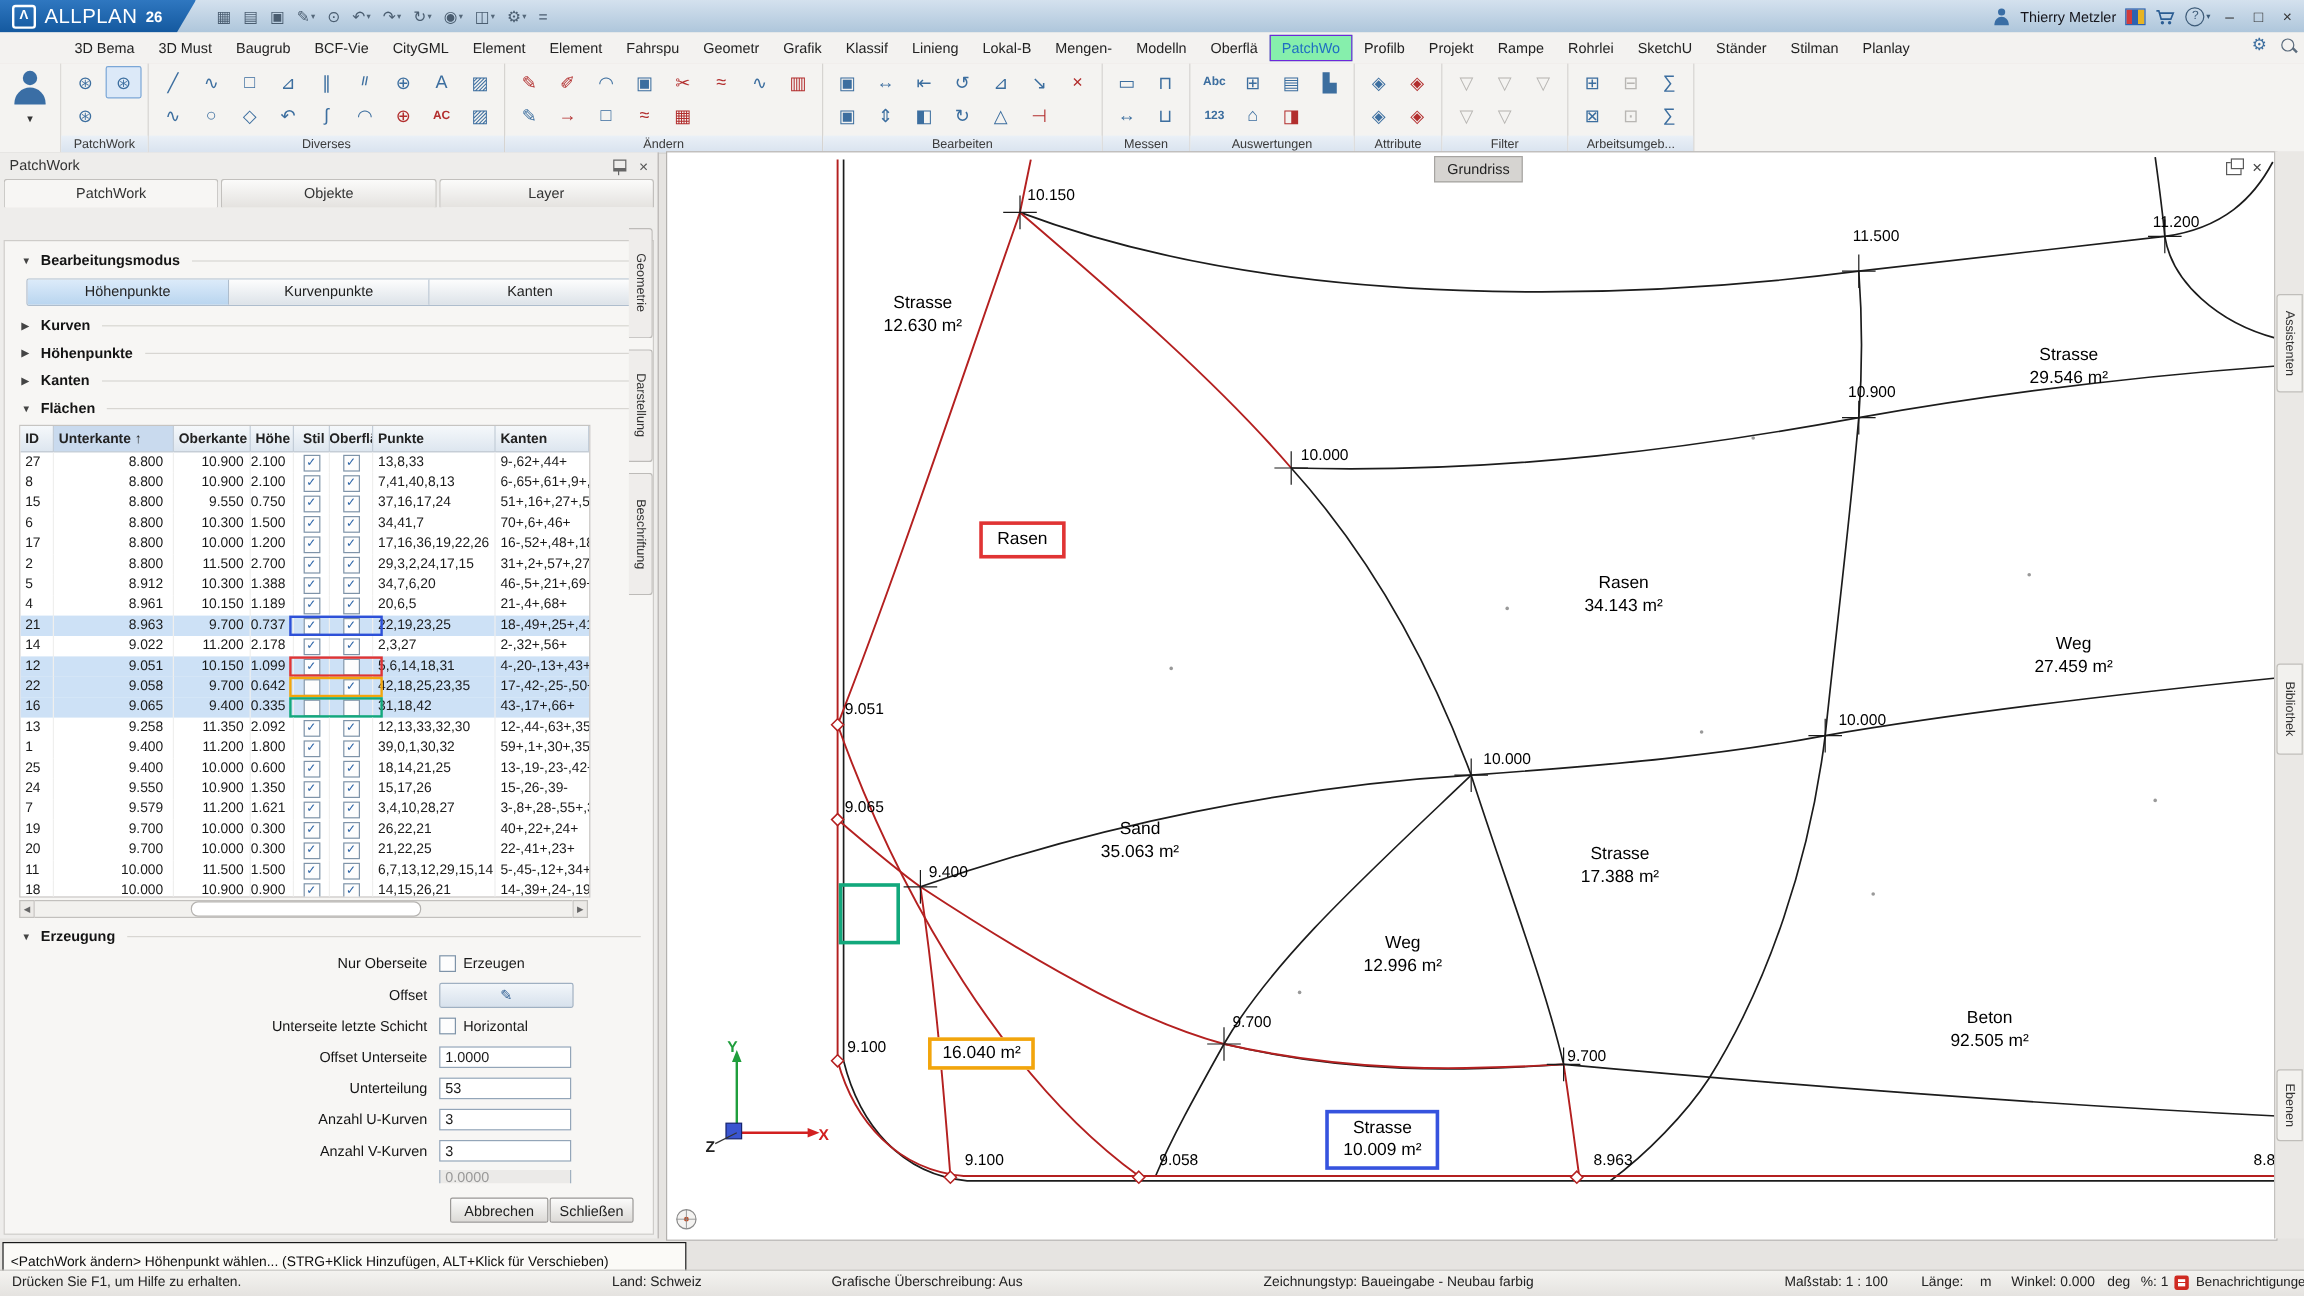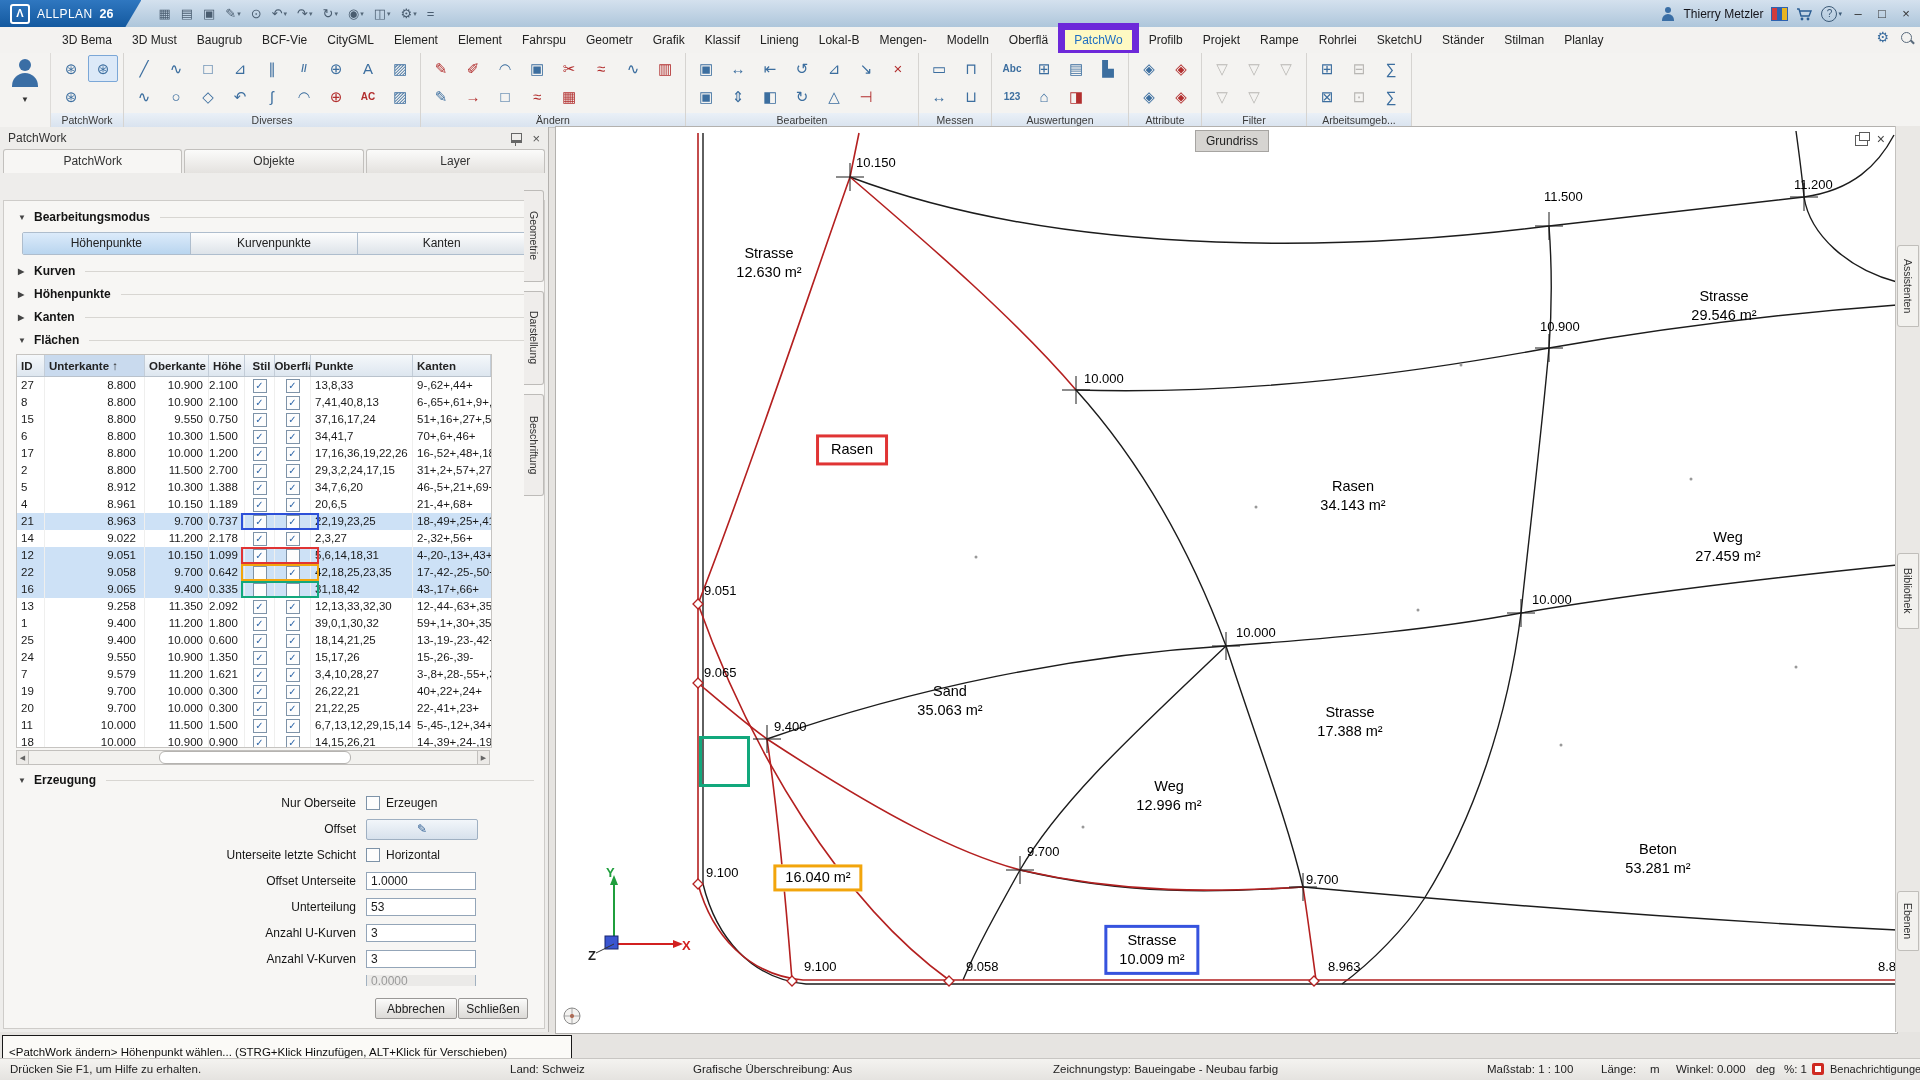--- a/index.html
+++ b/index.html
@@ -6,42 +6,42 @@
   body{width:1920px;height:1080px;position:relative;overflow:hidden;
        font-family:"Liberation Sans",sans-serif;background:#e6e4e1;color:#1a1a1a}
   
   .titlebar{position:absolute;left:0;top:0;width:1920px;height:27px;
     background:linear-gradient(#d4e1ee,#aec6db);display:flex;align-items:center}
   .logo{height:27px;background:linear-gradient(#2f77c0,#14599f);color:#fff;display:flex;
     align-items:center;gap:7px;padding:0 28px 0 10px;
     clip-path:polygon(0 0,100% 0,calc(100% - 16px) 100%,0 100%);z-index:2}
   .logo-badge{width:16px;height:16px;border:2px solid #fff;border-radius:3px;display:flex;
     align-items:center;justify-content:center;font-weight:bold;font-size:11px;line-height:1}
-  .logo-name{font-size:12px;letter-spacing:.4px}
+  .logo-name{font-size:17px;letter-spacing:.4px}
   .logo-ver{font-size:12.5px;font-weight:bold}
   .qicons{display:flex;align-items:center;gap:4px;margin-left:14px;z-index:2}
   .qicon{font-size:13px;color:#4a5d70;padding:1px 3px;display:flex;align-items:center}
   .qicon .dd{font-size:7px;margin-left:1px;color:#55687a}
   .title-text{position:absolute;left:300px;right:300px;text-align:center;font-size:12px;color:#14141a}
   .tb-right{position:absolute;right:6px;top:0;height:27px;display:flex;align-items:center;gap:8px;z-index:2}
   .person{width:14px;height:14px;position:relative;display:inline-block}
   .person::before{content:"";position:absolute;left:4px;top:0;width:6px;height:6px;border-radius:50%;background:#3a6ea5}
   .person::after{content:"";position:absolute;left:1px;top:7px;width:12px;height:7px;border-radius:6px 6px 0 0;background:#3a6ea5}
   .user-name{font-size:12px;color:#14141a}
   .grid-ic{width:15px;height:12px;background:
     linear-gradient(90deg,#d23b3b 33%,#2d62b0 33%,#2d62b0 66%,#e8b422 66%);border:1px solid #2d62b0}
   .helpwrap{display:flex;align-items:center;gap:1px}
   .help-circ{width:14px;height:14px;border:1.5px solid #3c5a77;border-radius:50%;font-size:10px;
     display:flex;align-items:center;justify-content:center;color:#3c5a77}
   .win-btn{font-size:13px;color:#333;width:16px;text-align:center}
   
   .menubar{position:absolute;left:0;top:27px;width:1920px;height:26px;background:#f3f2f0;
     display:flex;align-items:center;padding-left:52px;box-sizing:border-box}
   .menu-item{font-size:12px;color:#222;padding:4px 10px;white-space:nowrap}
-  .menu-item.active{color:#1f6ec2;background:#fef9c3;border:7px solid #6d28d9;padding:3px 9px}
+  .menu-item.active{color:#1f6ec2;background:#86efac;border:1px solid #6d28d9;padding:3px 9px}
   .menu-right{position:absolute;right:8px;top:29px;display:flex;gap:12px;align-items:center}
   .gear{font-size:14px;color:#3c6e9f}
   .search-ic{width:9px;height:9px;border:1.6px solid #5a6b7c;border-radius:50%;position:relative;display:inline-block}
   .search-ic::after{content:"";position:absolute;left:8px;top:8px;width:5px;height:1.6px;background:#5a6b7c;transform:rotate(45deg)}
   
   .toolbar{position:absolute;left:0;top:53px;width:1920px;height:74px;background:#f4f3f1;
     border-bottom:1px solid #c9c7c4;display:flex}
   .avatar-col{width:50px;display:flex;flex-direction:column;align-items:center;padding-top:6px;gap:6px;
     border-right:1px solid #dddbd8}
   .avatar-big{width:30px;height:30px;position:relative}
@@ -955,21 +955,21 @@
       <div class="alabel" style="left: 794px; top: 595px;">
         <span>Strasse</span>
         <span>17.388 m²</span>
       </div>
       <div class="alabel" style="left: 613px; top: 669px;">
         <span>Weg</span>
         <span>12.996 m²</span>
       </div>
       <div class="alabel" style="left: 1102px; top: 732px;">
         <span>Beton</span>
-        <span>53.281 m²</span>
+        <span>92.505 m²</span>
       </div>
       <div class="alabel box-orange" style="left: 262px; top: 751px;">
         <span>16.040 m²</span>
       </div>
       <div class="alabel box-blue" style="left: 596px; top: 823px;">
         <span>Strasse</span>
         <span>10.009 m²</span>
       </div>
     </div>
 </div>

